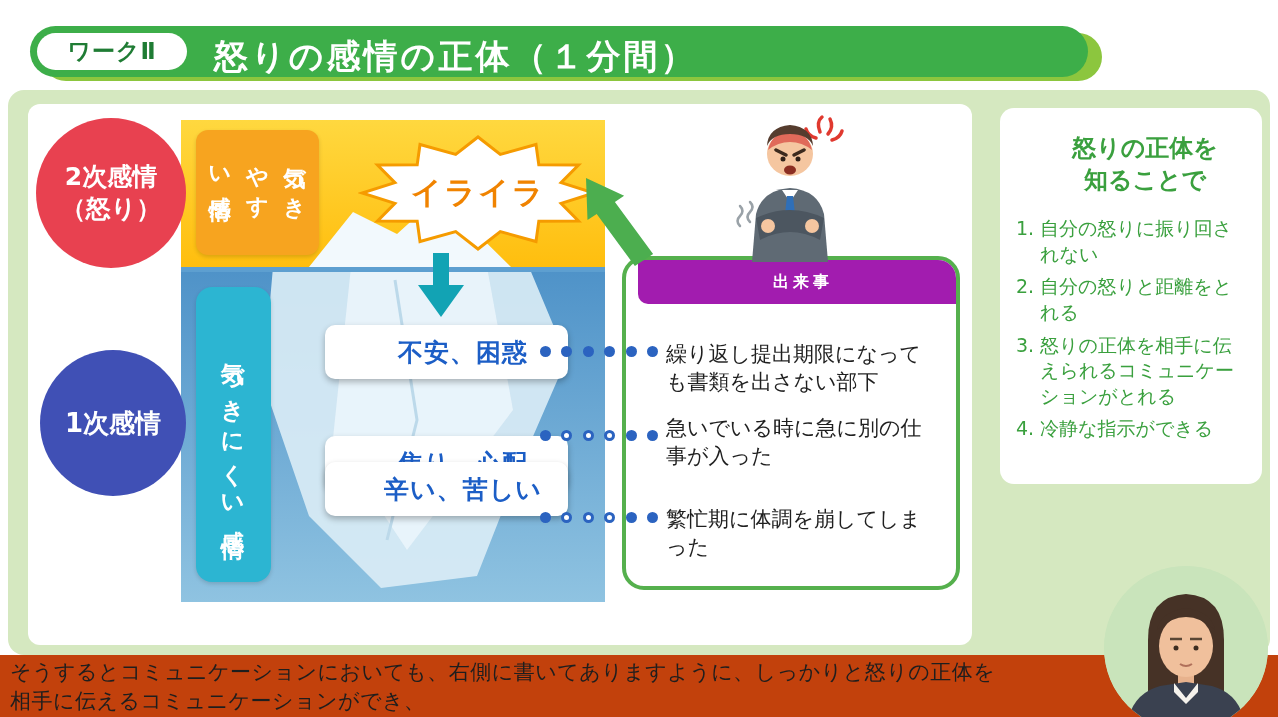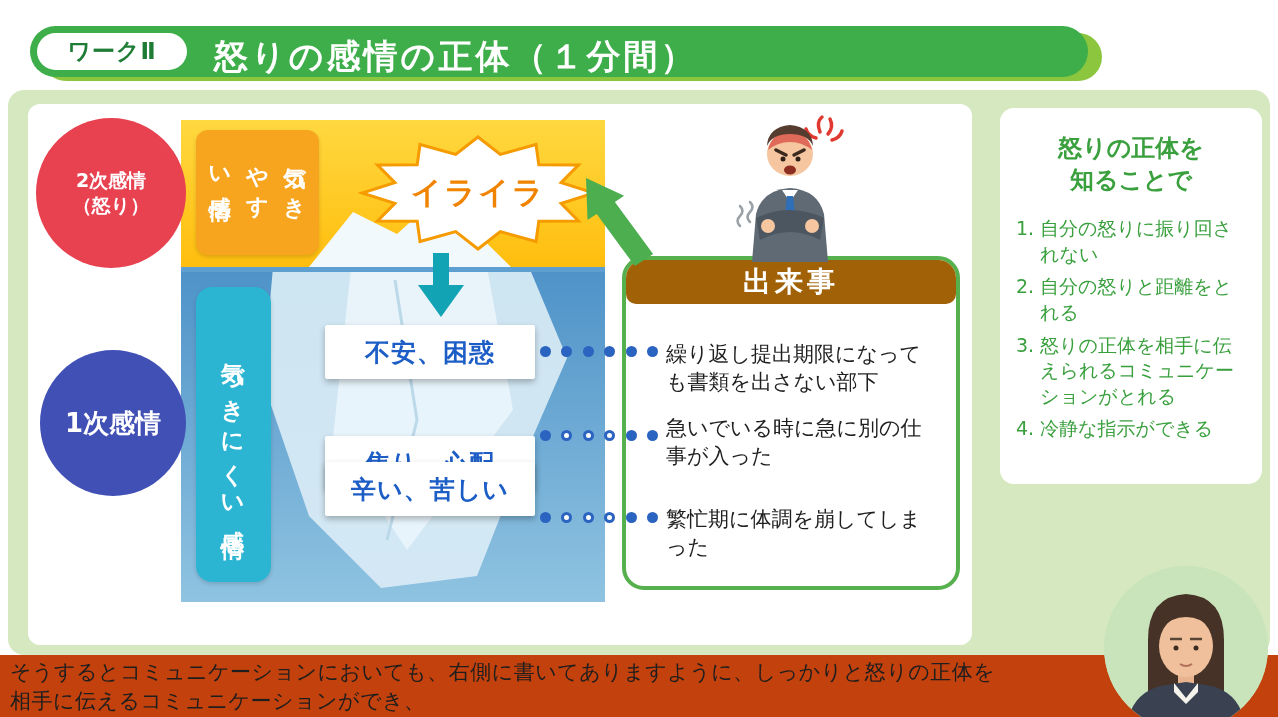--- a/index.html
+++ b/index.html
@@ -24,53 +24,53 @@
                  display:flex;align-items:center;justify-content:center;box-shadow:0 2px 4px rgba(0,0,0,.15);}
   .label-visible .vtext{writing-mode:vertical-rl;text-orientation:upright;height:84px;
                  font-size:22px;font-weight:700;color:#fff;letter-spacing:3px;line-height:1.7;}
   .label-hidden{left:196px;top:287px;width:75px;height:295px;border-radius:16px;background:#2cb5d2;
                  display:flex;align-items:center;justify-content:center;box-shadow:0 2px 4px rgba(0,0,0,.15);}
   .label-hidden .vtext{writing-mode:vertical-rl;text-orientation:upright;font-size:23px;
                  font-weight:700;color:#fff;letter-spacing:6px;}
 
   .circle{border-radius:50%;display:flex;flex-direction:column;align-items:center;justify-content:center;
           color:#fff;font-weight:700;text-align:center;z-index:3;}
-  .circle-2nd{left:36px;top:118px;width:150px;height:150px;background:#e84150;font-size:19px;line-height:1.3;}
+  .circle-2nd{left:36px;top:118px;width:150px;height:150px;background:#e84150;font-size:25px;line-height:1.3;}
   .circle-1st{left:40px;top:350px;width:146px;height:146px;background:#4050b5;font-size:26px;}
 
   .burst-svg{left:358px;top:133px;width:240px;height:120px;z-index:2;}
   .burst-label{left:358px;top:133px;width:240px;height:120px;display:flex;align-items:center;
                justify-content:center;color:#f08300;font-size:31px;font-weight:700;letter-spacing:2px;z-index:2;}
   .arrow-down{left:418px;top:253px;width:46px;height:64px;z-index:2;}
 
-  .ebox{left:325px;width:210px;height:54px;background:#fff;border-radius:2px;
+  .ebox{left:325px;width:210px;height:54px;background:#fff;border-radius:10px;
         box-shadow:0 3px 6px rgba(0,0,0,.28);display:flex;align-items:center;justify-content:center;
-        color:#1c5ec6;font-size:25px;font-weight:700;letter-spacing:1px;z-index:2;}
+        color:#1c5ec6;font-size:25px;font-weight:700;letter-spacing:1px;z-index:2;padding-left:33px;}
   .ebox1{top:325px;} .ebox2{top:408px;margin-top:28px;} .ebox3{top:462px;}
 
   .dots{width:118px;height:12px;display:flex;justify-content:space-between;align-items:center;z-index:6;}
   .dots1{left:540px;top:345px;} .dots2{left:540px;top:429px;} .dots3{left:540px;top:511px;}
   .dot{width:11px;height:11px;border-radius:50%;background:#2b63c0;}
   .dot.hollow{background:#fff;border:3px solid #2b63c0;box-sizing:border-box;}
 
   .events{left:622px;top:256px;width:338px;height:334px;background:#fff;border:4px solid #55b04d;
           border-radius:22px;box-sizing:border-box;overflow:hidden;z-index:1;}
-  .events-header{position:absolute;left:0;top:0;width:100%;height:44px;background:#a16207;
-          border-radius:0 0 10px 10px;color:#fff;font-size:28px;font-weight:700;display:flex;
+  .events-header{position:absolute;left:12px;top:0;width:100%;height:44px;background:#a21caf;
+          border-radius:0 0 10px 10px;color:#fff;font-size:16px;font-weight:700;display:flex;
           align-items:center;justify-content:center;letter-spacing:4px;}
   .event-item{position:absolute;left:40px;width:264px;font-size:21px;color:#1f1f1f;line-height:1.35;}
   .event1{top:80px;} .event2{top:154px;} .event3{top:245px;}
 
   .arrow-up{left:572px;top:168px;width:92px;height:106px;z-index:2;}
   .angry-man{left:732px;top:110px;width:126px;height:152px;z-index:2;}
 
   
   .card-right{left:1000px;top:108px;width:262px;height:376px;background:#fff;border-radius:14px;}
   .benefits-title{position:absolute;left:0;top:24px;width:100%;text-align:center;color:#3aa03e;
-                  font-size:24px;font-weight:700;line-height:1.35;white-space:pre-line;}
+                  font-size:24px;font-weight:700;line-height:1.35;white-space:pre-line;padding-left:14px;}
   .benefits-list{position:absolute;left:16px;top:108px;width:232px;}
   .benefit{display:flex;color:#3aa03e;font-size:19px;line-height:1.35;margin-bottom:7px;font-weight:500;}
   .benefit .num{width:24px;flex:none;}
   .benefit .txt{flex:1;}
 
   
   .subtitle-strip{left:0;top:655px;width:1278px;height:62px;background:#c2410c;}
   .subtitle{position:absolute;left:10px;top:3px;font-size:21px;color:#1e1e1e;line-height:1.4;letter-spacing:.5px;}
   .avatar{left:1104px;top:566px;width:164px;height:164px;border-radius:50%;overflow:hidden;
           background:#c9e4bb;z-index:10;}

